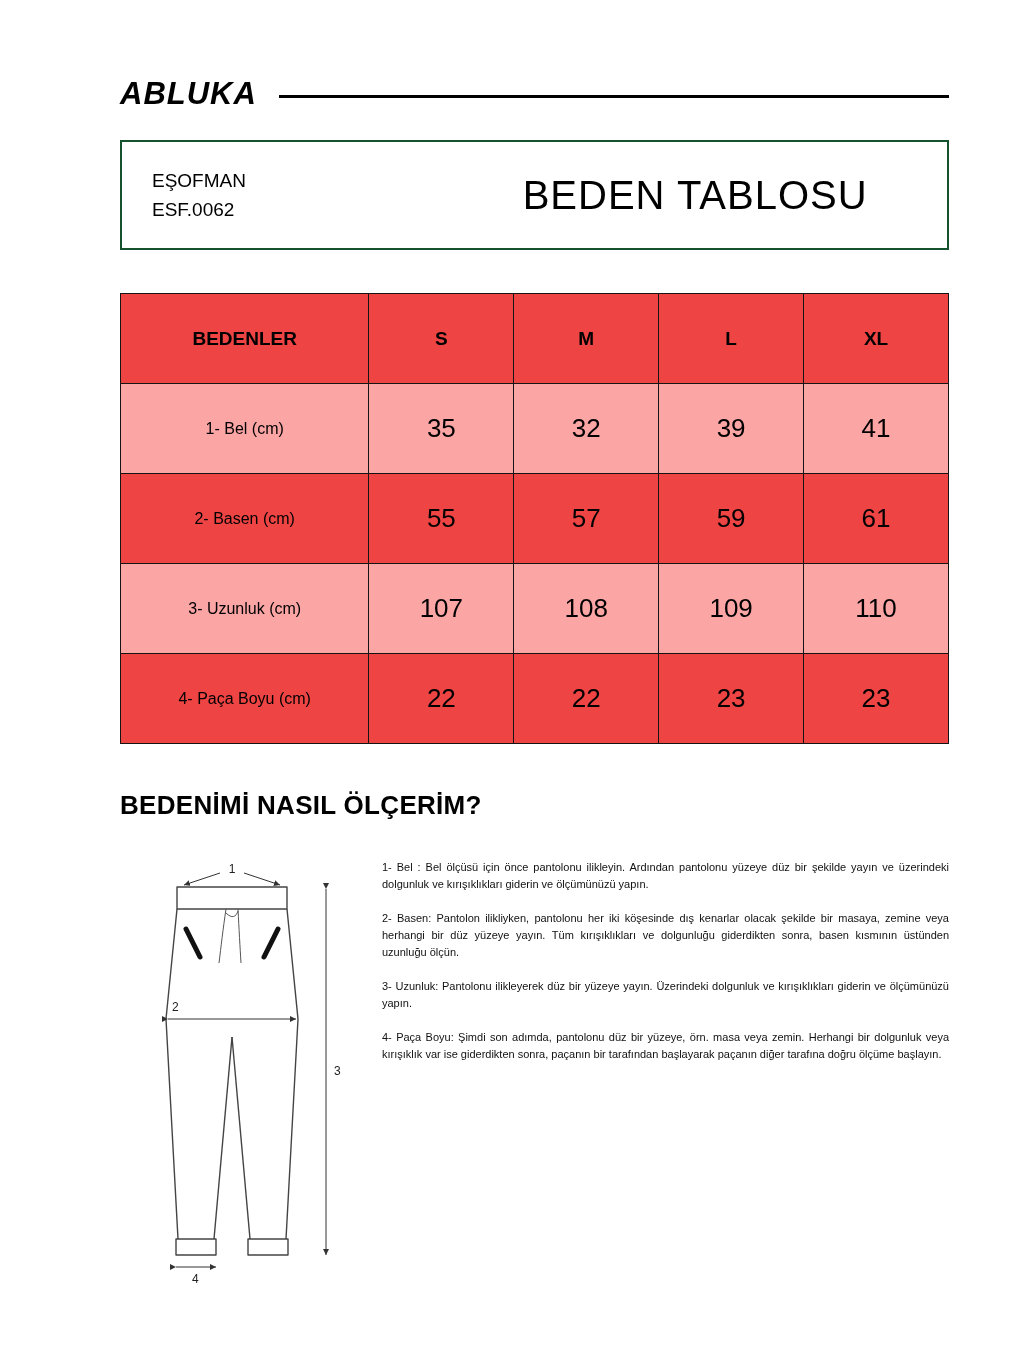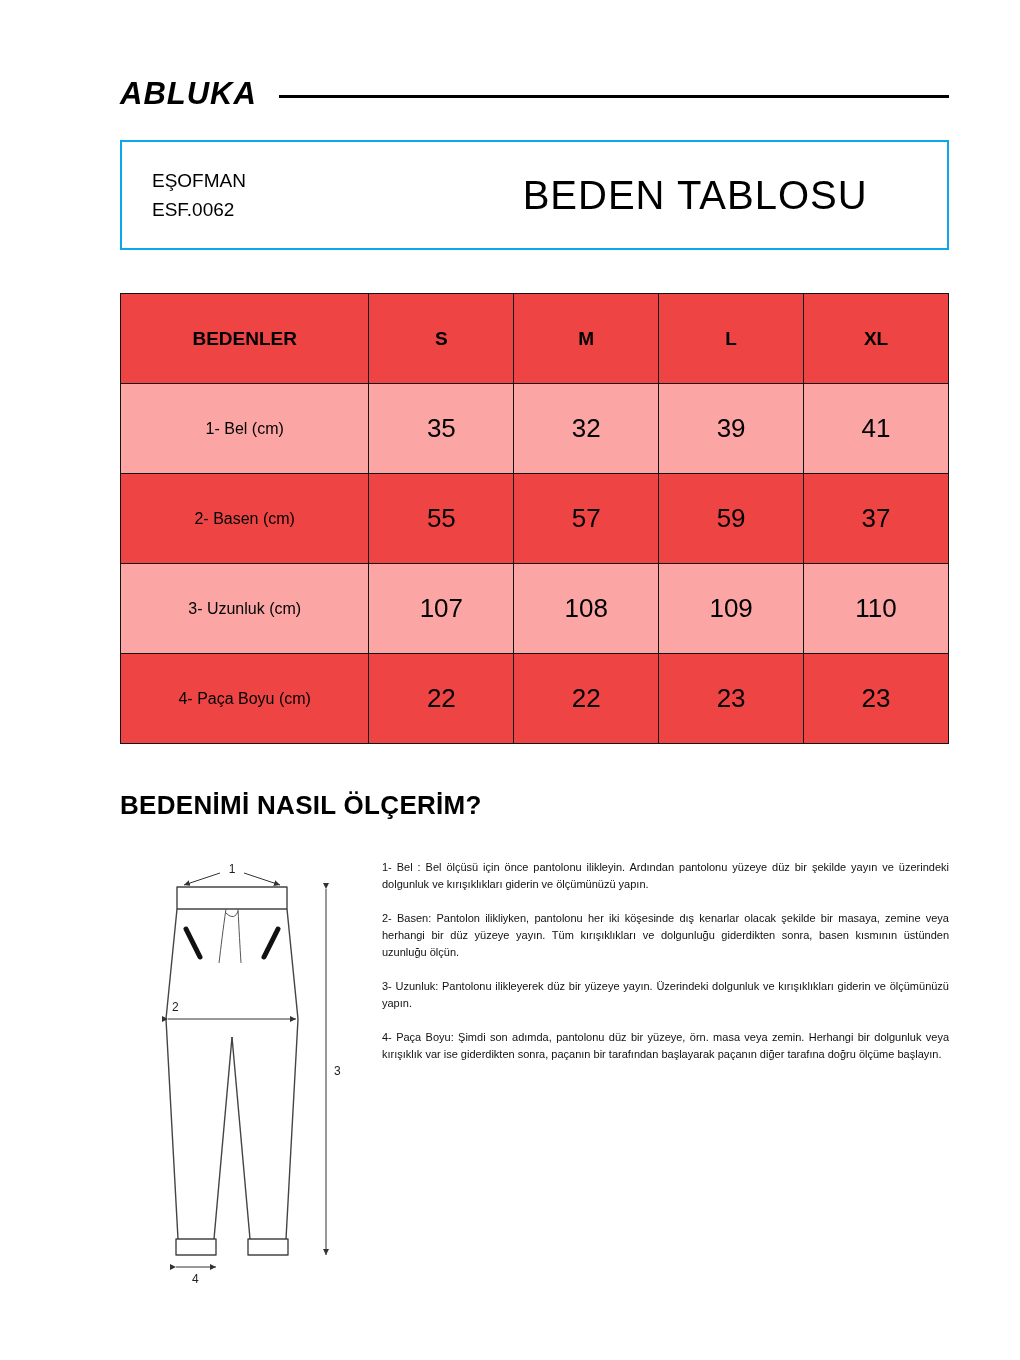--- a/index.html
+++ b/index.html
@@ -20,21 +20,21 @@
     font-weight: 900;
     font-style: italic;
     letter-spacing: 1px;
     white-space: nowrap;
   }
   .brand-rule { flex: 1; height: 3px; background: #000; margin-left: 22px; margin-top: 4px; }
 
   
   .header-box {
     margin-top: 28px;
-    border: 2px solid #0ea5e9;
+    border: 2px solid #14532d;
     height: 110px;
     display: flex;
     align-items: center;
     padding: 0 30px;
   }
   .product-block { width: 42%; font-size: 19px; line-height: 1.55; font-weight: 500; }
   .table-title { flex: 1; text-align: center; font-size: 40px; font-weight: 400; letter-spacing: 1px; }
 
   
   table.size-table {
@@ -118,21 +118,21 @@
         <td class="value-cell">35</td>
         <td class="value-cell">32</td>
         <td class="value-cell">39</td>
         <td class="value-cell">41</td>
       </tr>
       <tr class="gray">
         <td class="label-cell">2- Basen (cm)</td>
         <td class="value-cell">55</td>
         <td class="value-cell">57</td>
         <td class="value-cell">59</td>
-        <td class="value-cell">37</td>
+        <td class="value-cell">61</td>
       </tr>
       <tr class="white">
         <td class="label-cell">3- Uzunluk (cm)</td>
         <td class="value-cell">107</td>
         <td class="value-cell">108</td>
         <td class="value-cell">109</td>
         <td class="value-cell">110</td>
       </tr>
       <tr class="gray">
         <td class="label-cell">4- Paça Boyu (cm)</td>

